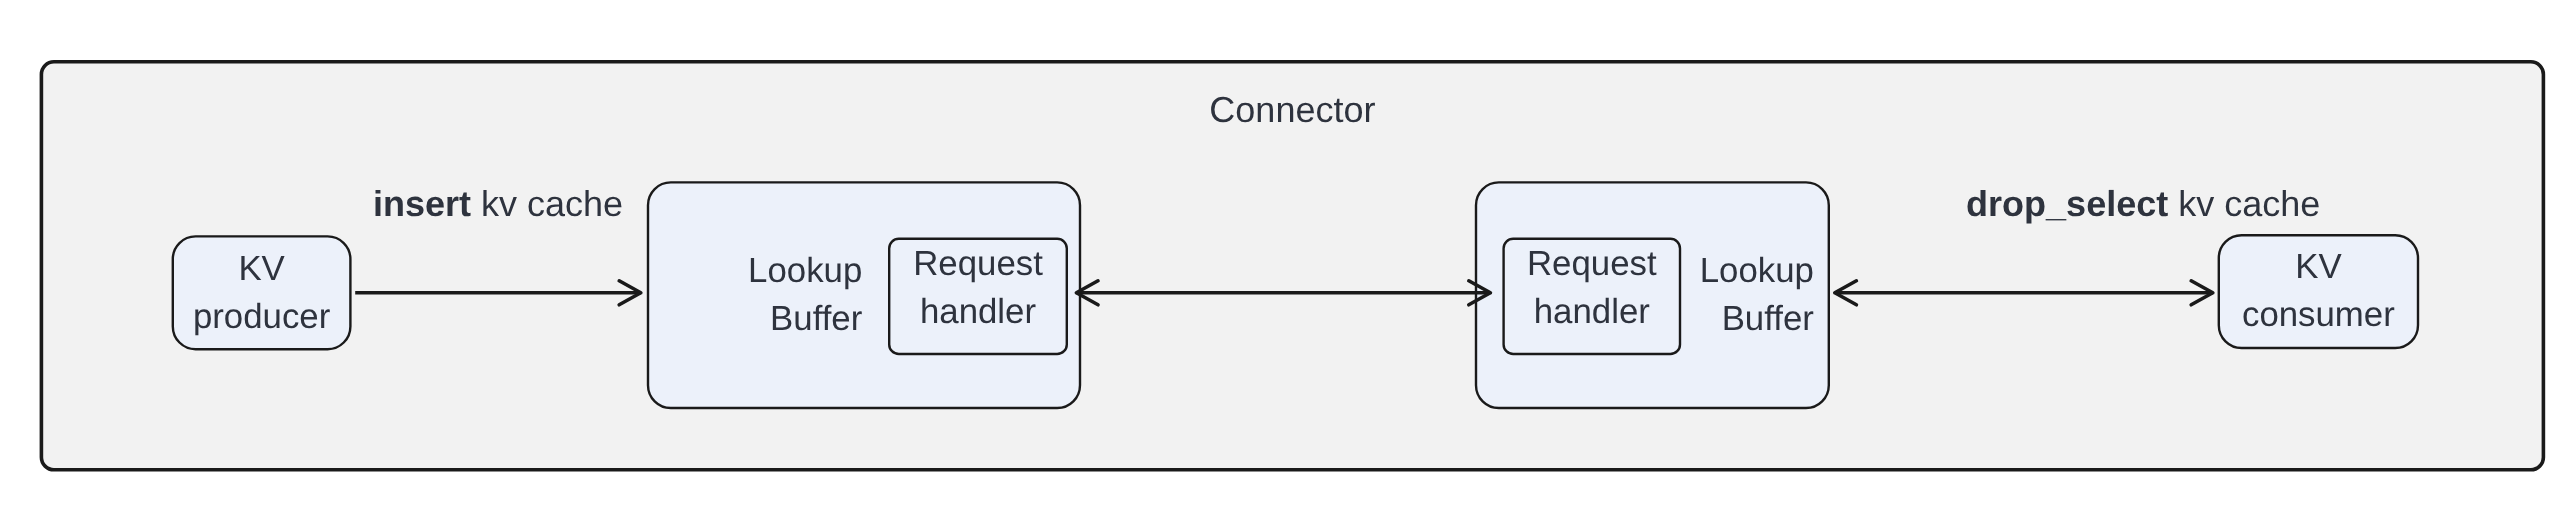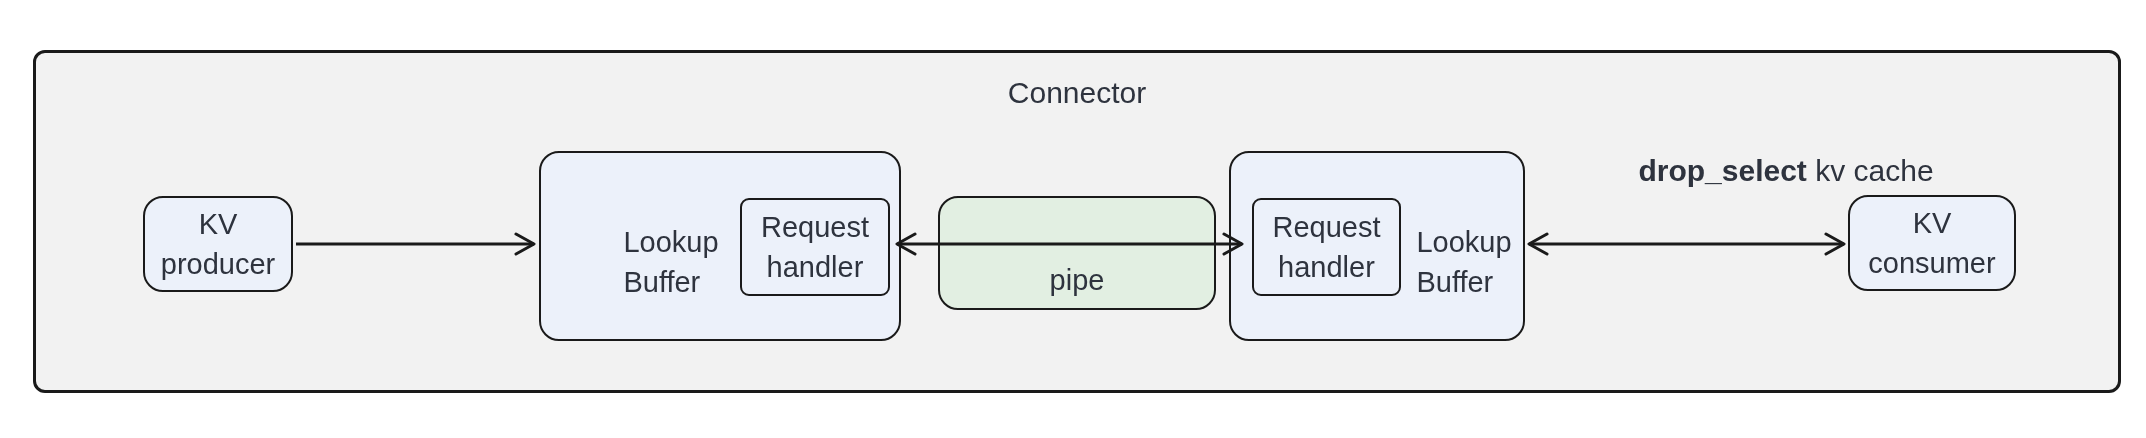--- a/index.html
+++ b/index.html
@@ -40,32 +40,32 @@
     display:flex;align-items:center;justify-content:center;
     text-align:center;font-size:29px;line-height:40px;
   }
   .node .lbl{white-space:pre-line;}
   .kv-producer{left:143px;top:196px;width:150px;height:96px;}
   .kv-consumer{left:1848px;top:195px;width:168px;height:96px;}
   .lookup{display:block;}
   .lookup-left{left:539px;top:151px;width:362px;height:190px;}
   .lookup-right{left:1229px;top:151px;width:296px;height:190px;}
   .lookup .side-label{
-    position:absolute;top:16px;height:100%;
+    position:absolute;top:0;height:100%;
     display:flex;align-items:center;justify-content:center;
-    text-align:left;white-space:pre-line;
+    text-align:right;white-space:pre-line;
   }
   .lookup-left .side-label{left:60px;width:140px;}
   .lookup-right .side-label{left:170px;width:126px;}
   .req{
     position:absolute;box-sizing:border-box;
     background:var(--node-fill,#ECF1FA);
     border:2.5px solid var(--border,#1A1A1A);
     border-radius:9px;
-    display:flex;align-items:center;justify-content:center;
+    display:flex;justify-content:center;
     text-align:center;font-size:29px;line-height:40px;
   }
   .lookup-left .req{left:199px;top:45px;width:150px;height:98px;}
   .lookup-right .req{left:21px;top:45px;width:149px;height:98px;}
   .pipe{
     left:938px;top:196px;width:278px;height:114px;
     background:var(--pipe-fill,#E2EFE2);
     align-items:flex-end;
     padding-bottom:8px;
   }
@@ -88,34 +88,32 @@
   <div class="outer"></div>
 
   <div class="title">Connector</div>
 
   <div class="node kv-producer">
     <span class="lbl">KV
 producer</span>
   </div>
 
   <div class="edge-label insert-label">
+    <div><b>insert</b><span> kv cache</span></div>
   </div>
 
   <div class="node lookup lookup-left">
     <div class="side-label">Lookup
 Buffer</div>
     <div class="req">
       <span class="lbl">Request
 handler</span>
     </div>
   </div>
 
-  <div class="node pipe">
-    <span class="lbl">pipe</span>
-  </div>
 
   <div class="node lookup lookup-right">
     <div class="req">
       <span class="lbl">Request
 handler</span>
     </div>
     <div class="side-label">Lookup
 Buffer</div>
   </div>
 

